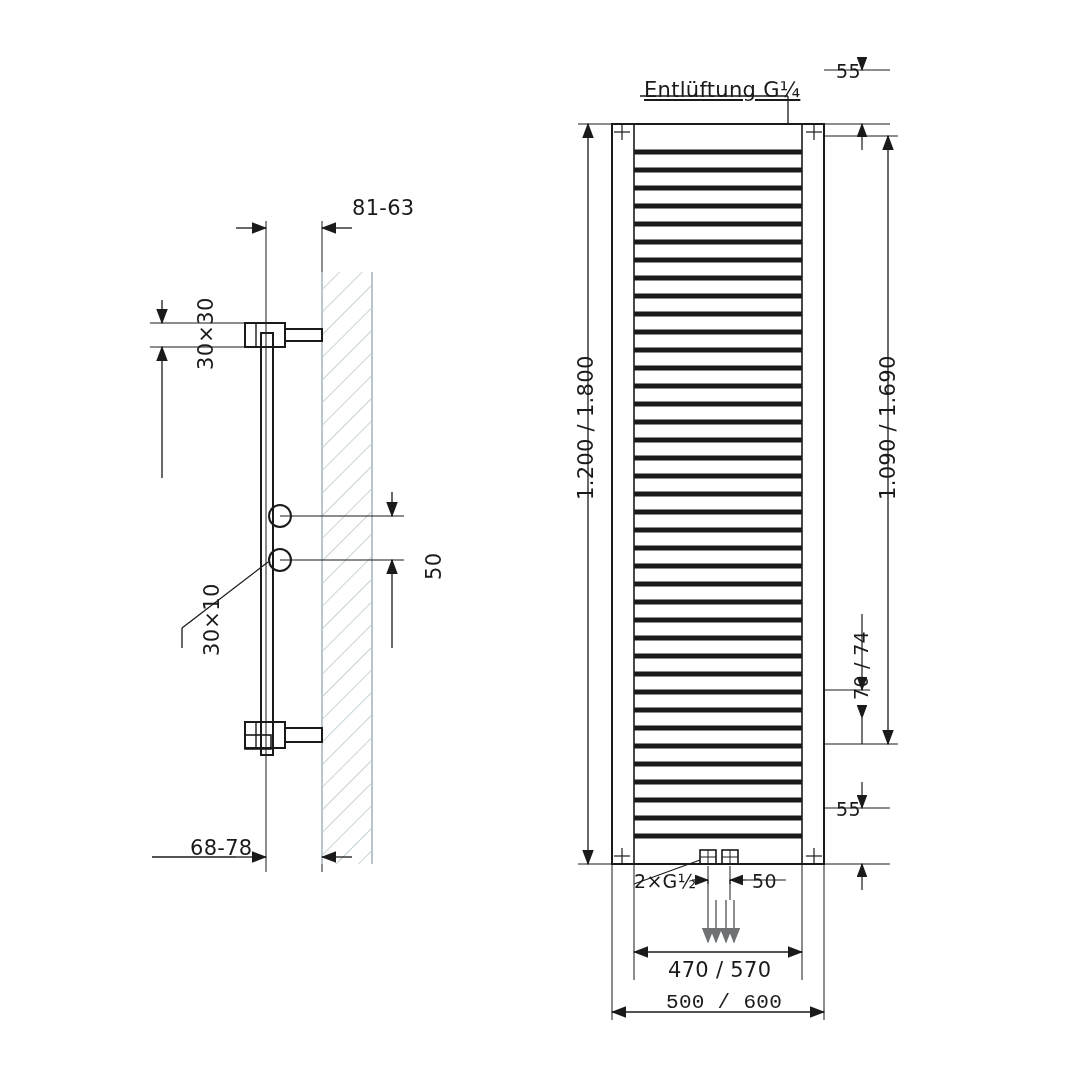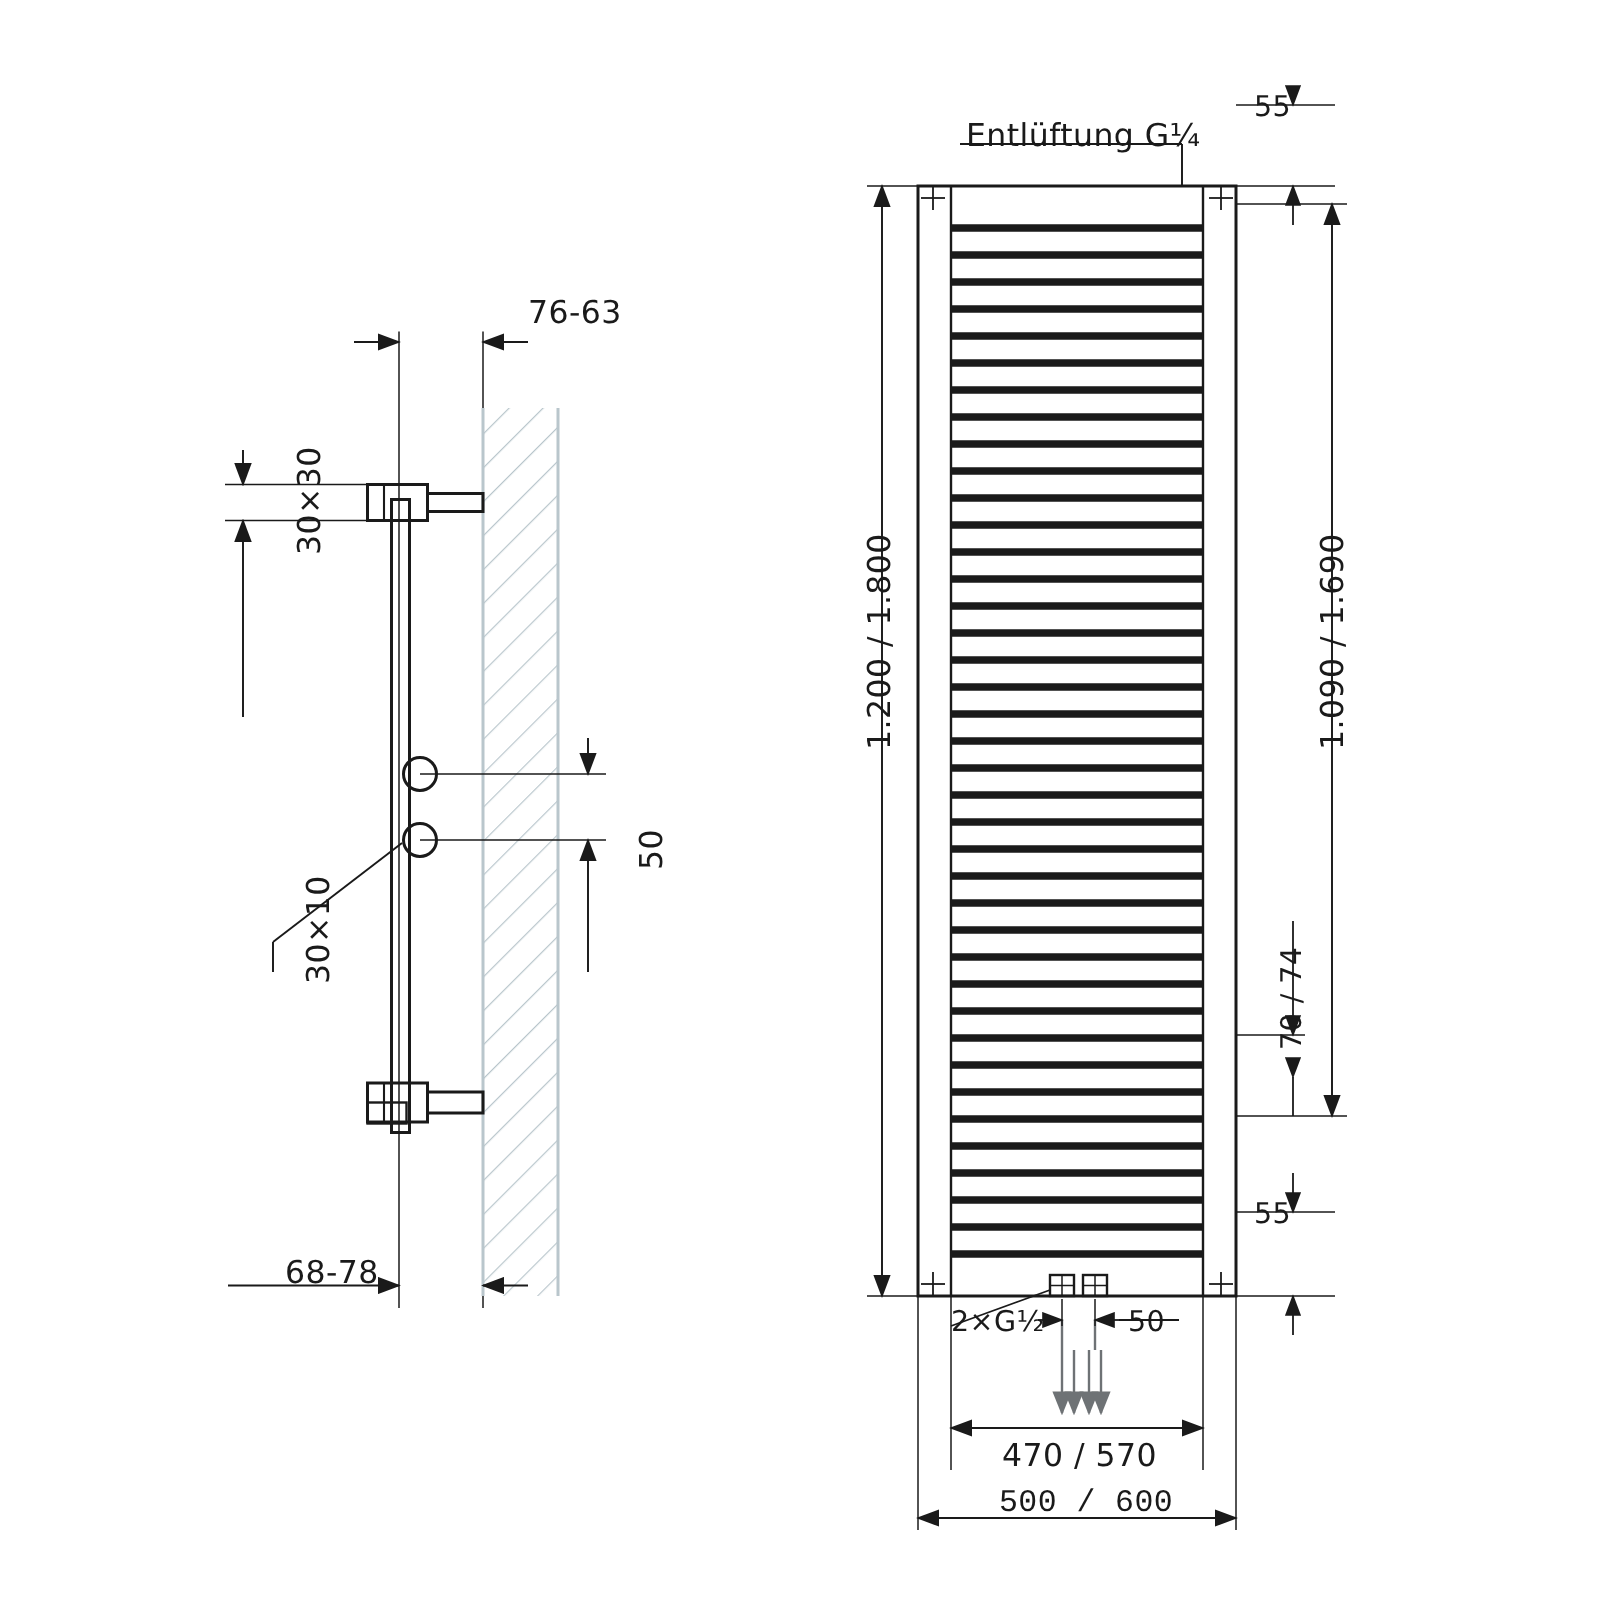--- a/index.html
+++ b/index.html
@@ -214,31 +214,31 @@
       <line x1="634" y1="864" x2="634" y2="980" stroke="#1a1a1a" stroke-width="1"></line>
       <line x1="802" y1="864" x2="802" y2="980" stroke="#1a1a1a" stroke-width="1"></line>
       <line x1="634" y1="952" x2="802" y2="952" stroke="#1a1a1a" stroke-width="1.3" marker-start="url(#arrOut)" marker-end="url(#arrIn)"></line>
 
       <line x1="612" y1="864" x2="612" y2="1020" stroke="#1a1a1a" stroke-width="1"></line>
       <line x1="824" y1="864" x2="824" y2="1020" stroke="#1a1a1a" stroke-width="1"></line>
       <line x1="612" y1="1012" x2="824" y2="1012" stroke="#1a1a1a" stroke-width="1.3" marker-start="url(#arrOut)" marker-end="url(#arrIn)"></line>
     </g>
   </svg>
 
-  <div class="lbl" style="left:352px; top:198px;">76-63</div>
+  <div class="lbl" style="left:352px; top:198px;">81-63</div>
 
   <div class="lbl vert" style="left:196px; top:370px;">30×30</div>
 
   <div class="lbl vert" style="left:424px; top:580px;">50</div>
 
   <div class="lbl vert" style="left:202px; top:656px;">30×10</div>
 
   <div class="lbl" style="left:160px; top:838px;margin-left:30px;">68-78</div>
 
-  <div class="lbl" style="left:644px; top:80px;">Entlüftung G¼</div>
+  <div class="lbl" style="left:644px; top:80px;text-decoration:underline;">Entlüftung G¼</div>
 
   <div class="lbl small" style="left:836px; top:62px;">55</div>
 
   <div class="lbl vert" style="left:576px; top:500px;">1.200 / 1.800</div>
 
   <div class="lbl vert" style="left:878px; top:500px;">1.090 / 1.690</div>
 
   <div class="lbl vert small" style="left:852px; top:700px;">70 / 74</div>
 
   <div class="lbl small" style="left:836px; top:800px;">55</div>

